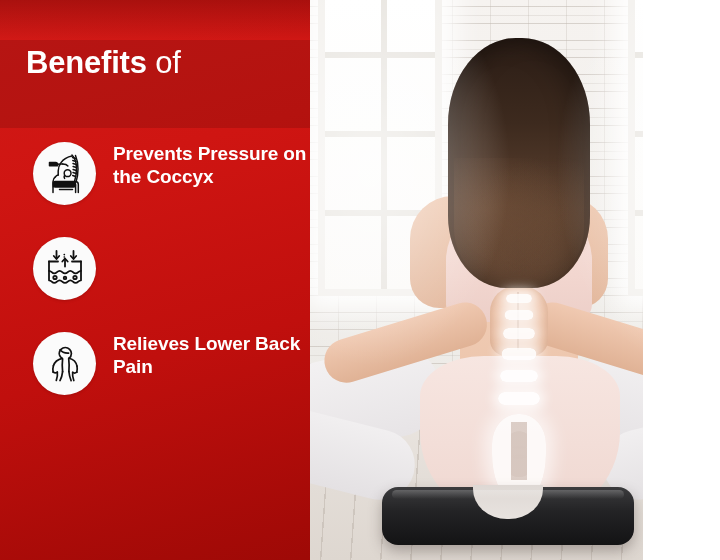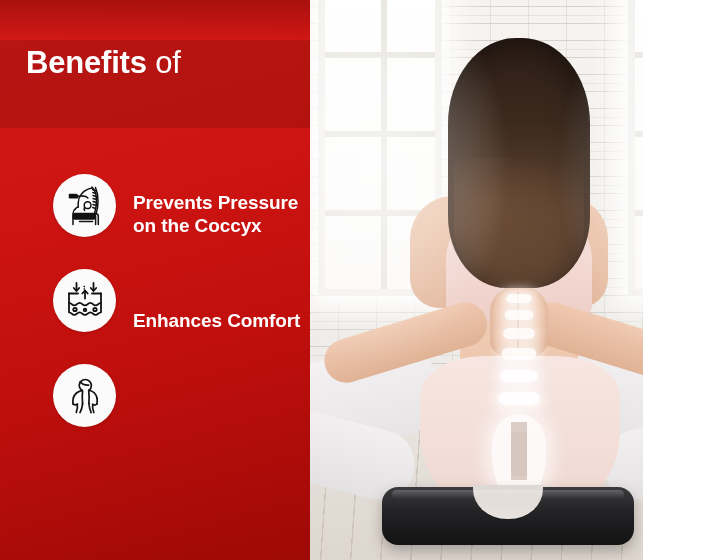--- a/index.html
+++ b/index.html
@@ -263,22 +263,21 @@
   .title .strong { font-weight: 700; }
 
   .benefits {
     position: absolute;
     left: 0; top: 142px; width: 310px;
   }
   .benefit {
     position: relative;
     height: 95px;
     display: flex;
-    align-items: flex-end;
-    padding-left: 20px;
+    align-items: flex-start;
   }
   .bicon {
     position: relative;
     flex: 0 0 auto;
     width: 63px; height: 63px;
     margin-left: 33px;
     border-radius: 50%;
     background: #fbfbfb;
     display: flex;
     align-items: center;
@@ -400,21 +399,20 @@
             <path d="M20.2 6.6h.2M20.2 9h.2" stroke-width="1.6"></path>
             <path d="M5 13.5h9"></path>
             <path d="M28 13.5h9"></path>
             <path d="M5 13.5v18.8c2.7 0 2.7 2.6 5.3 2.6s2.7-2.6 5.3-2.6 2.7 2.6 5.4 2.6 2.7-2.6 5.3-2.6 2.7 2.6 5.3 2.6 2.7-2.6 5.4-2.6V13.5"></path>
             <path d="M5 22.8c2.7 0 2.7 2.6 5.3 2.6s2.7-2.6 5.3-2.6 2.7 2.6 5.4 2.6 2.7-2.6 5.3-2.6 2.7 2.6 5.3 2.6 2.7-2.6 5.4-2.6"></path>
             <circle cx="11" cy="29.5" r="1.7"></circle>
             <circle cx="21" cy="29.9" r="1.3"></circle>
             <circle cx="31" cy="29.5" r="1.7"></circle>
           </svg>
         </div>
-        <div class="blabel">Enhances Comfort</div>
       </div>
 
 
       <div class="benefit">
         <div class="bicon">
           <svg width="42" height="42" viewBox="0 0 42 42" fill="none" stroke="#111" stroke-width="1.7" stroke-linecap="round" stroke-linejoin="round">
             <path d="M15.2 10.6c0-3.4 2.7-6.1 6.1-6.1s6.1 2.7 6.1 6.1c0 2-.9 3.6-2.3 4.6"></path>
             <path d="M15.4 11.8c.4 1.6 1.4 2.9 2.8 3.6"></path>
             <path d="M16 6.8c1.8 2.3 4.9 3.5 8.6 3.3"></path>
             <path d="M18.2 15.4c-4.4 1-7.6 3.6-8.8 7.4"></path>
@@ -424,17 +422,18 @@
             <path d="M9.1 29c1.5 1 3 1 4.2.1"></path>
             <path d="M32.8 29.2c-1.3 1-2.8 1.1-4.1.2"></path>
             <path d="M13.3 29.1c.4 2.6.1 5.4-1 8.3"></path>
             <path d="M28.7 29.4c-.4 2.6 0 5.4 1.1 8.1"></path>
             <path d="M18.6 15.8c-.5 4-.5 8.3 0 12.8"></path>
             <path d="M24.7 15.6c.5 4.1.6 8.4.2 12.9"></path>
             <path d="M18.6 28.6c-.3 3.2-1.2 6.3-2.6 9"></path>
             <path d="M24.9 28.5c.3 3.2 1 6.3 2.2 9.1"></path>
           </svg>
         </div>
+        <div class="blabel">Relieves Lower Back Pain</div>
       </div>
 
     </div>
   </div>
 </div>
 
 </body></html>

